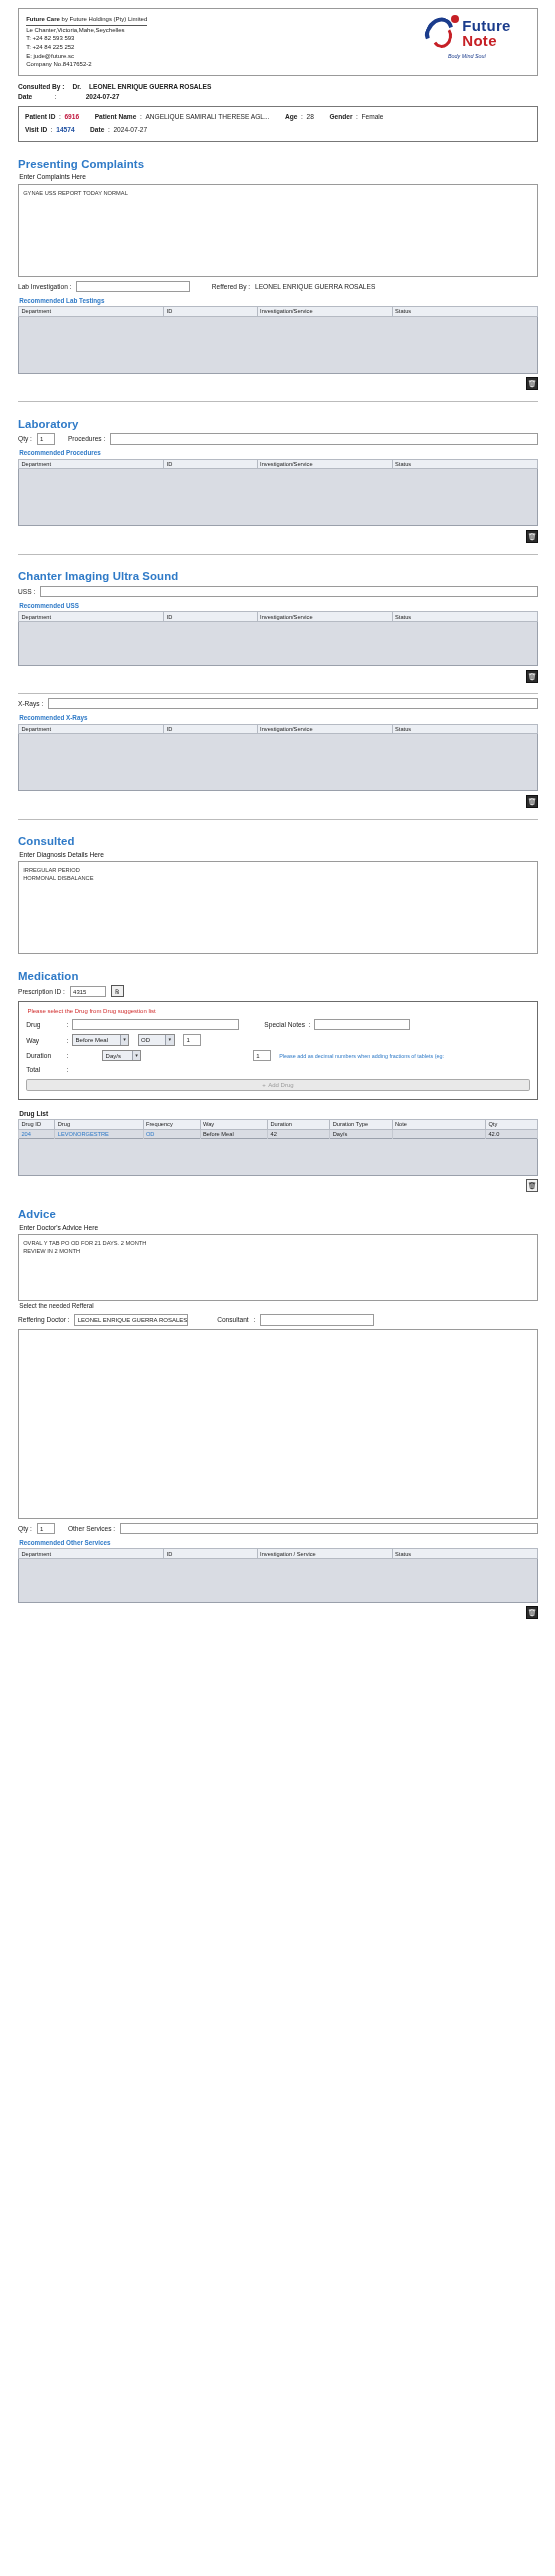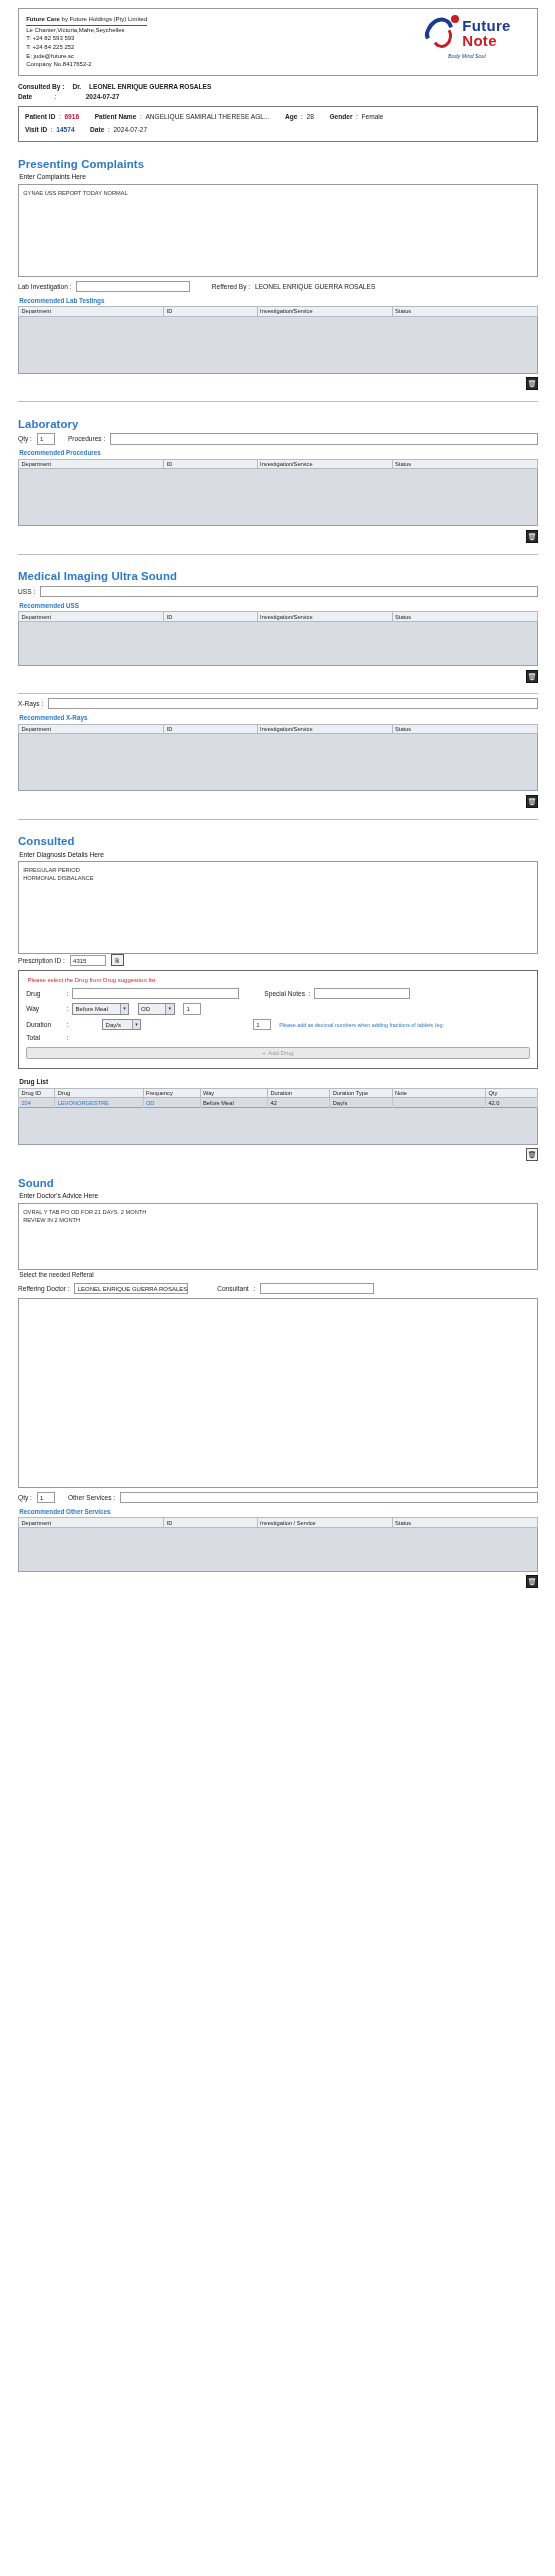--- a/index.html
+++ b/index.html
@@ -293,21 +293,21 @@
       <th>Status</th>
     </tr>
       </thead>
   </table>
   <div class="grid-pad tall"></div>
   <div class="trash-row">
       <div class="trash dark">🗑</div>
     </div>
   <hr class="rule">
 
-  <h2 class="section">Medical Imaging Ultra Sound</h2>
+  <h2 class="section">Chanter Imaging Ultra Sound</h2>
   <div class="field-row">
     <span class="lbl">USS :</span>
     <span class="inp grow"></span>
   </div>
   <div class="blue-link">Recommended USS</div>
   <table class="grid">
     <thead>
         <tr>
       <th style="width:28%">Department</th>
       <th style="width:18%">ID</th>
@@ -341,20 +341,21 @@
   <div class="trash-row">
       <div class="trash dark">🗑</div>
     </div>
   <hr class="rule">
 
   <h2 class="section">Consulted</h2>
   <div class="sub-label">Enter Diagnosis Details Here</div>
   <div class="textarea-box tall">IRREGULAR PERIOD
 HORMONAL DISBALANCE</div>
 
+  <h2 class="section">Medication</h2>
   <div class="rx-row">
     <span>Prescription ID :</span>
     <span class="inp w60">4315</span>
     <span class="rx-badge">℞</span>
   </div>
 
   <div class="med-panel">
     <div class="warn">Please select the Drug from Drug suggestion list</div>
 
     <div class="med-row">
@@ -427,21 +428,21 @@
         <td></td>
         <td>42.0</td>
       </tr>
     </tbody>
   </table>
   <div class="grid-pad short"></div>
   <div class="trash-row">
       <div class="trash">🗑</div>
     </div>
 
-  <h2 class="section">Sound</h2>
+  <h2 class="section">Advice</h2>
   <div class="sub-label">Enter Doctor's Advice Here</div>
   <div class="textarea-box advice">OVRAL Y TAB PO OD FOR 21 DAYS. 2 MONTH
 REVIEW IN 2 MONTH</div>
 
   <div class="small-caption">Select the needed Refferal</div>
   <div class="field-row">
     <span class="lbl">Reffering Doctor :</span>
     <span class="inp w190">LEONEL ENRIQUE GUERRA ROSALES</span>
     <span class="lbl" style="margin-left:24px">Consultant</span>
     <span>:</span>

